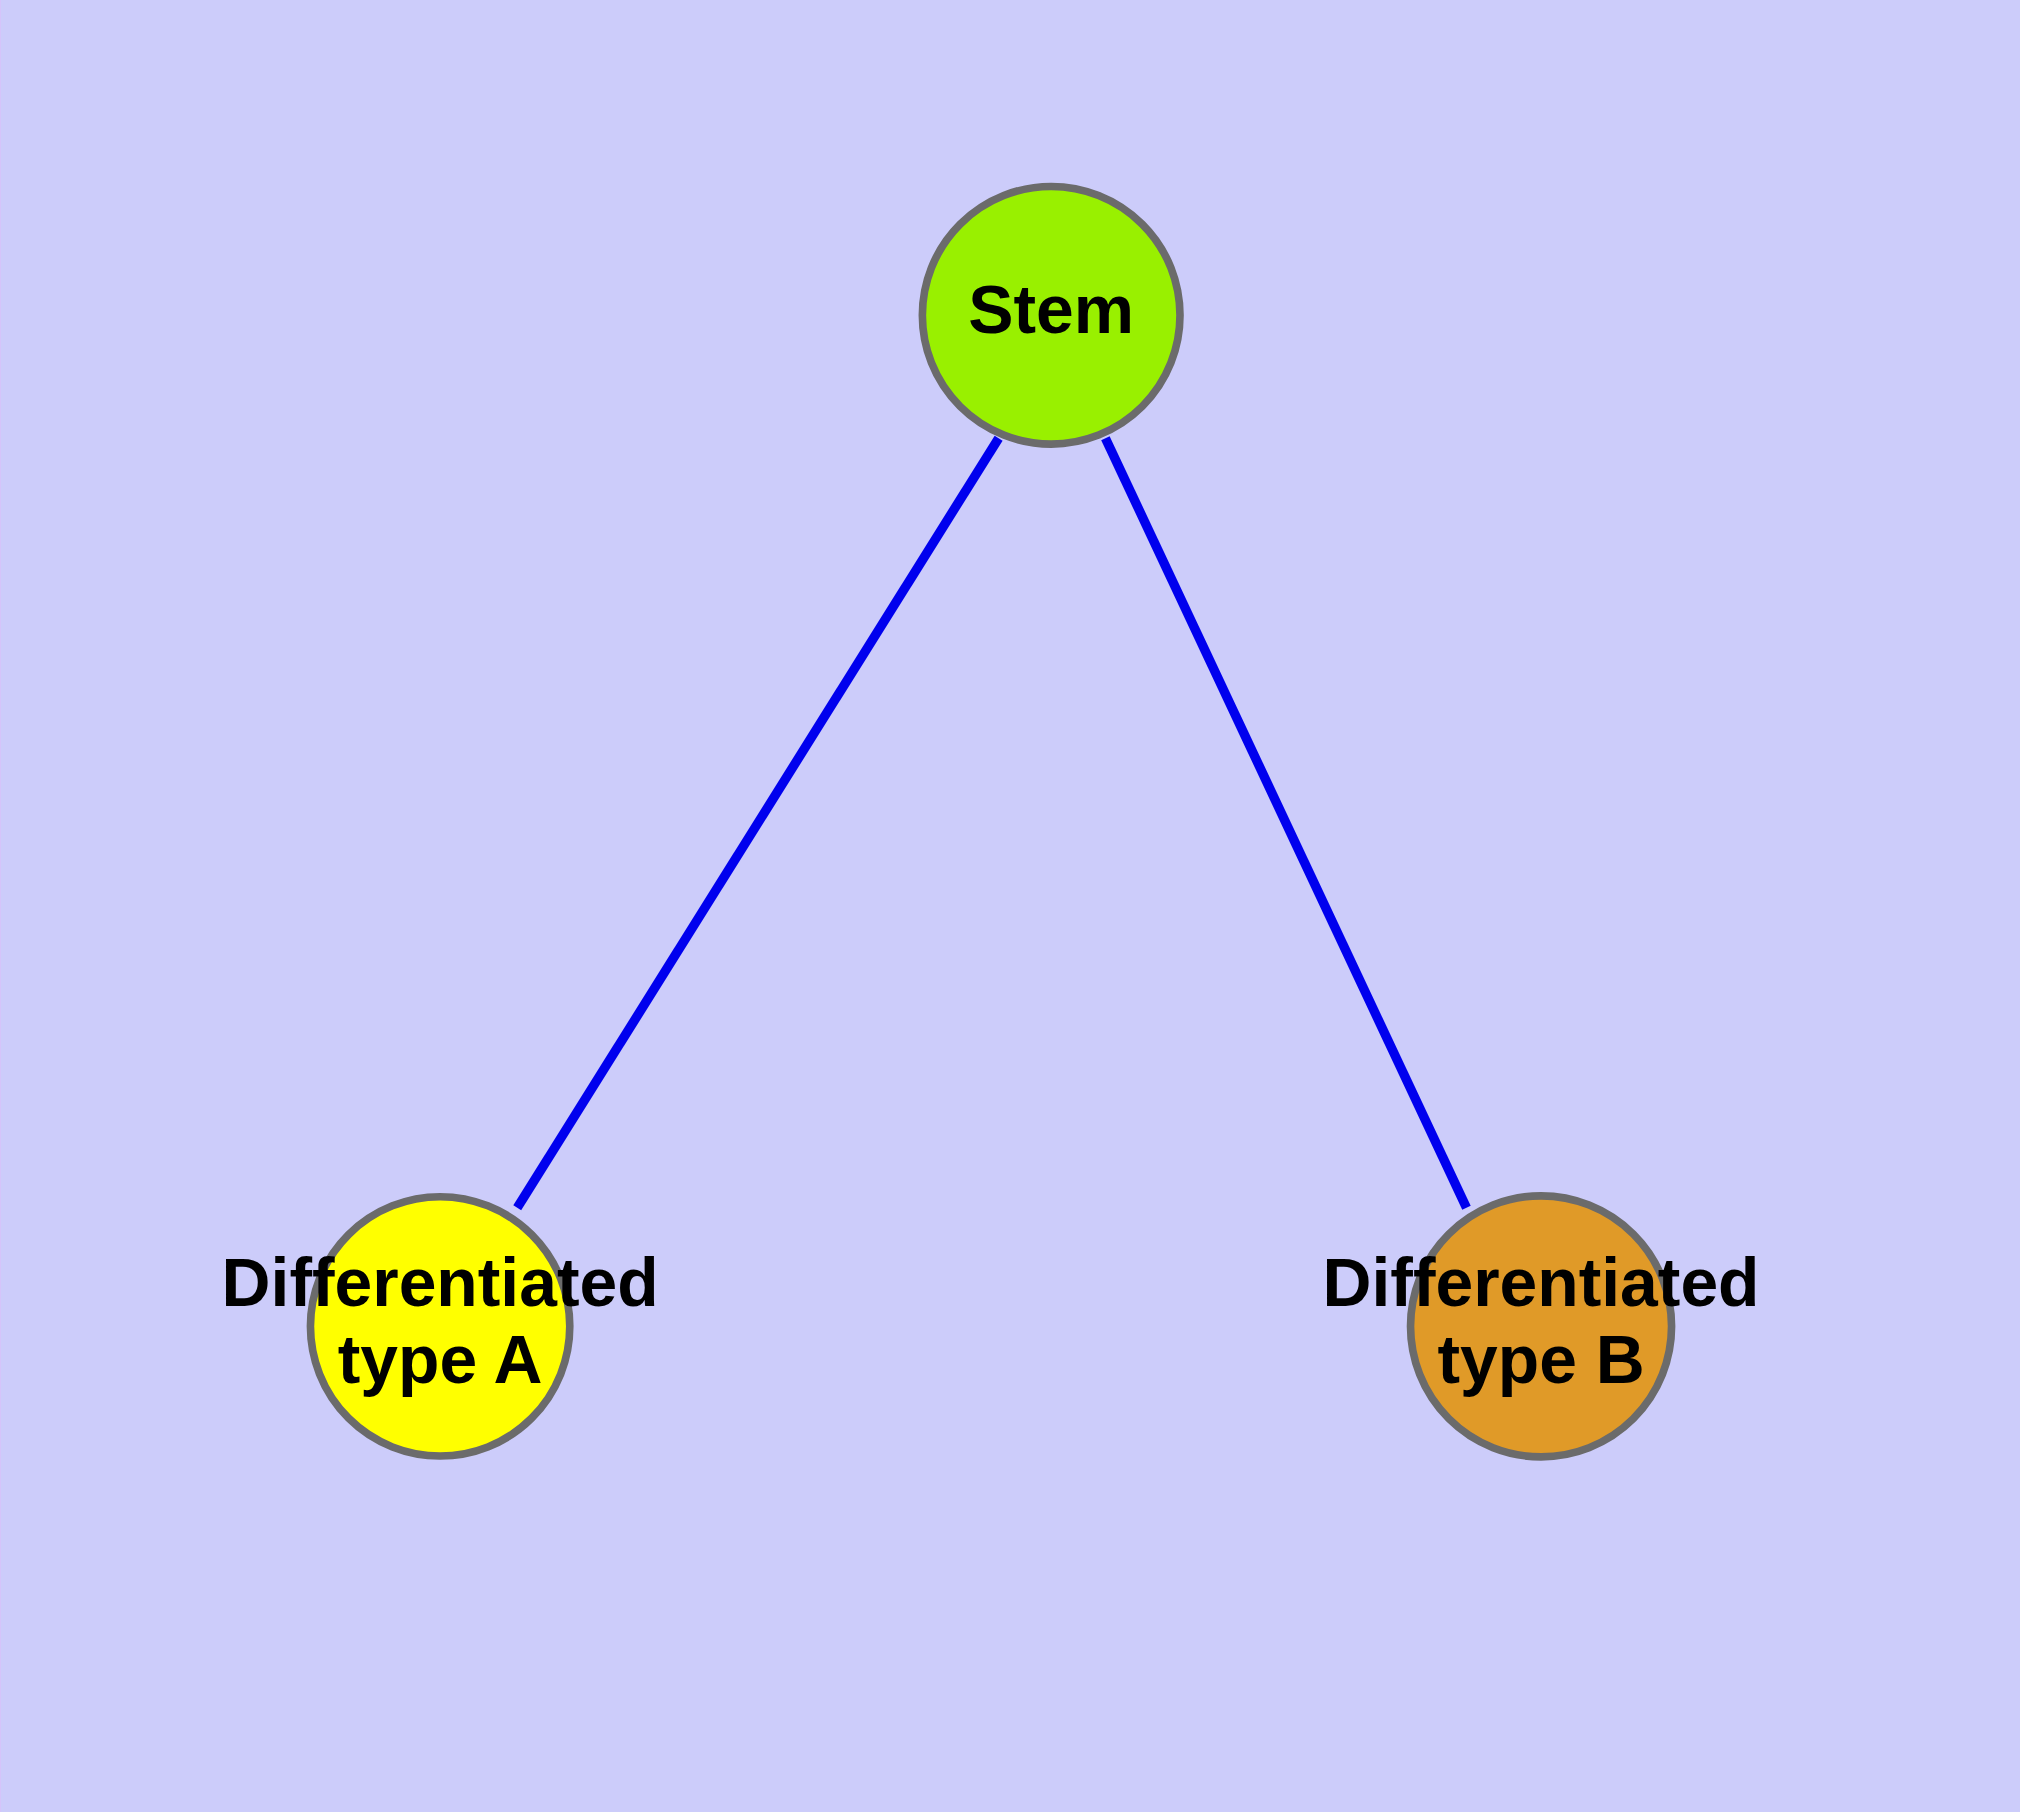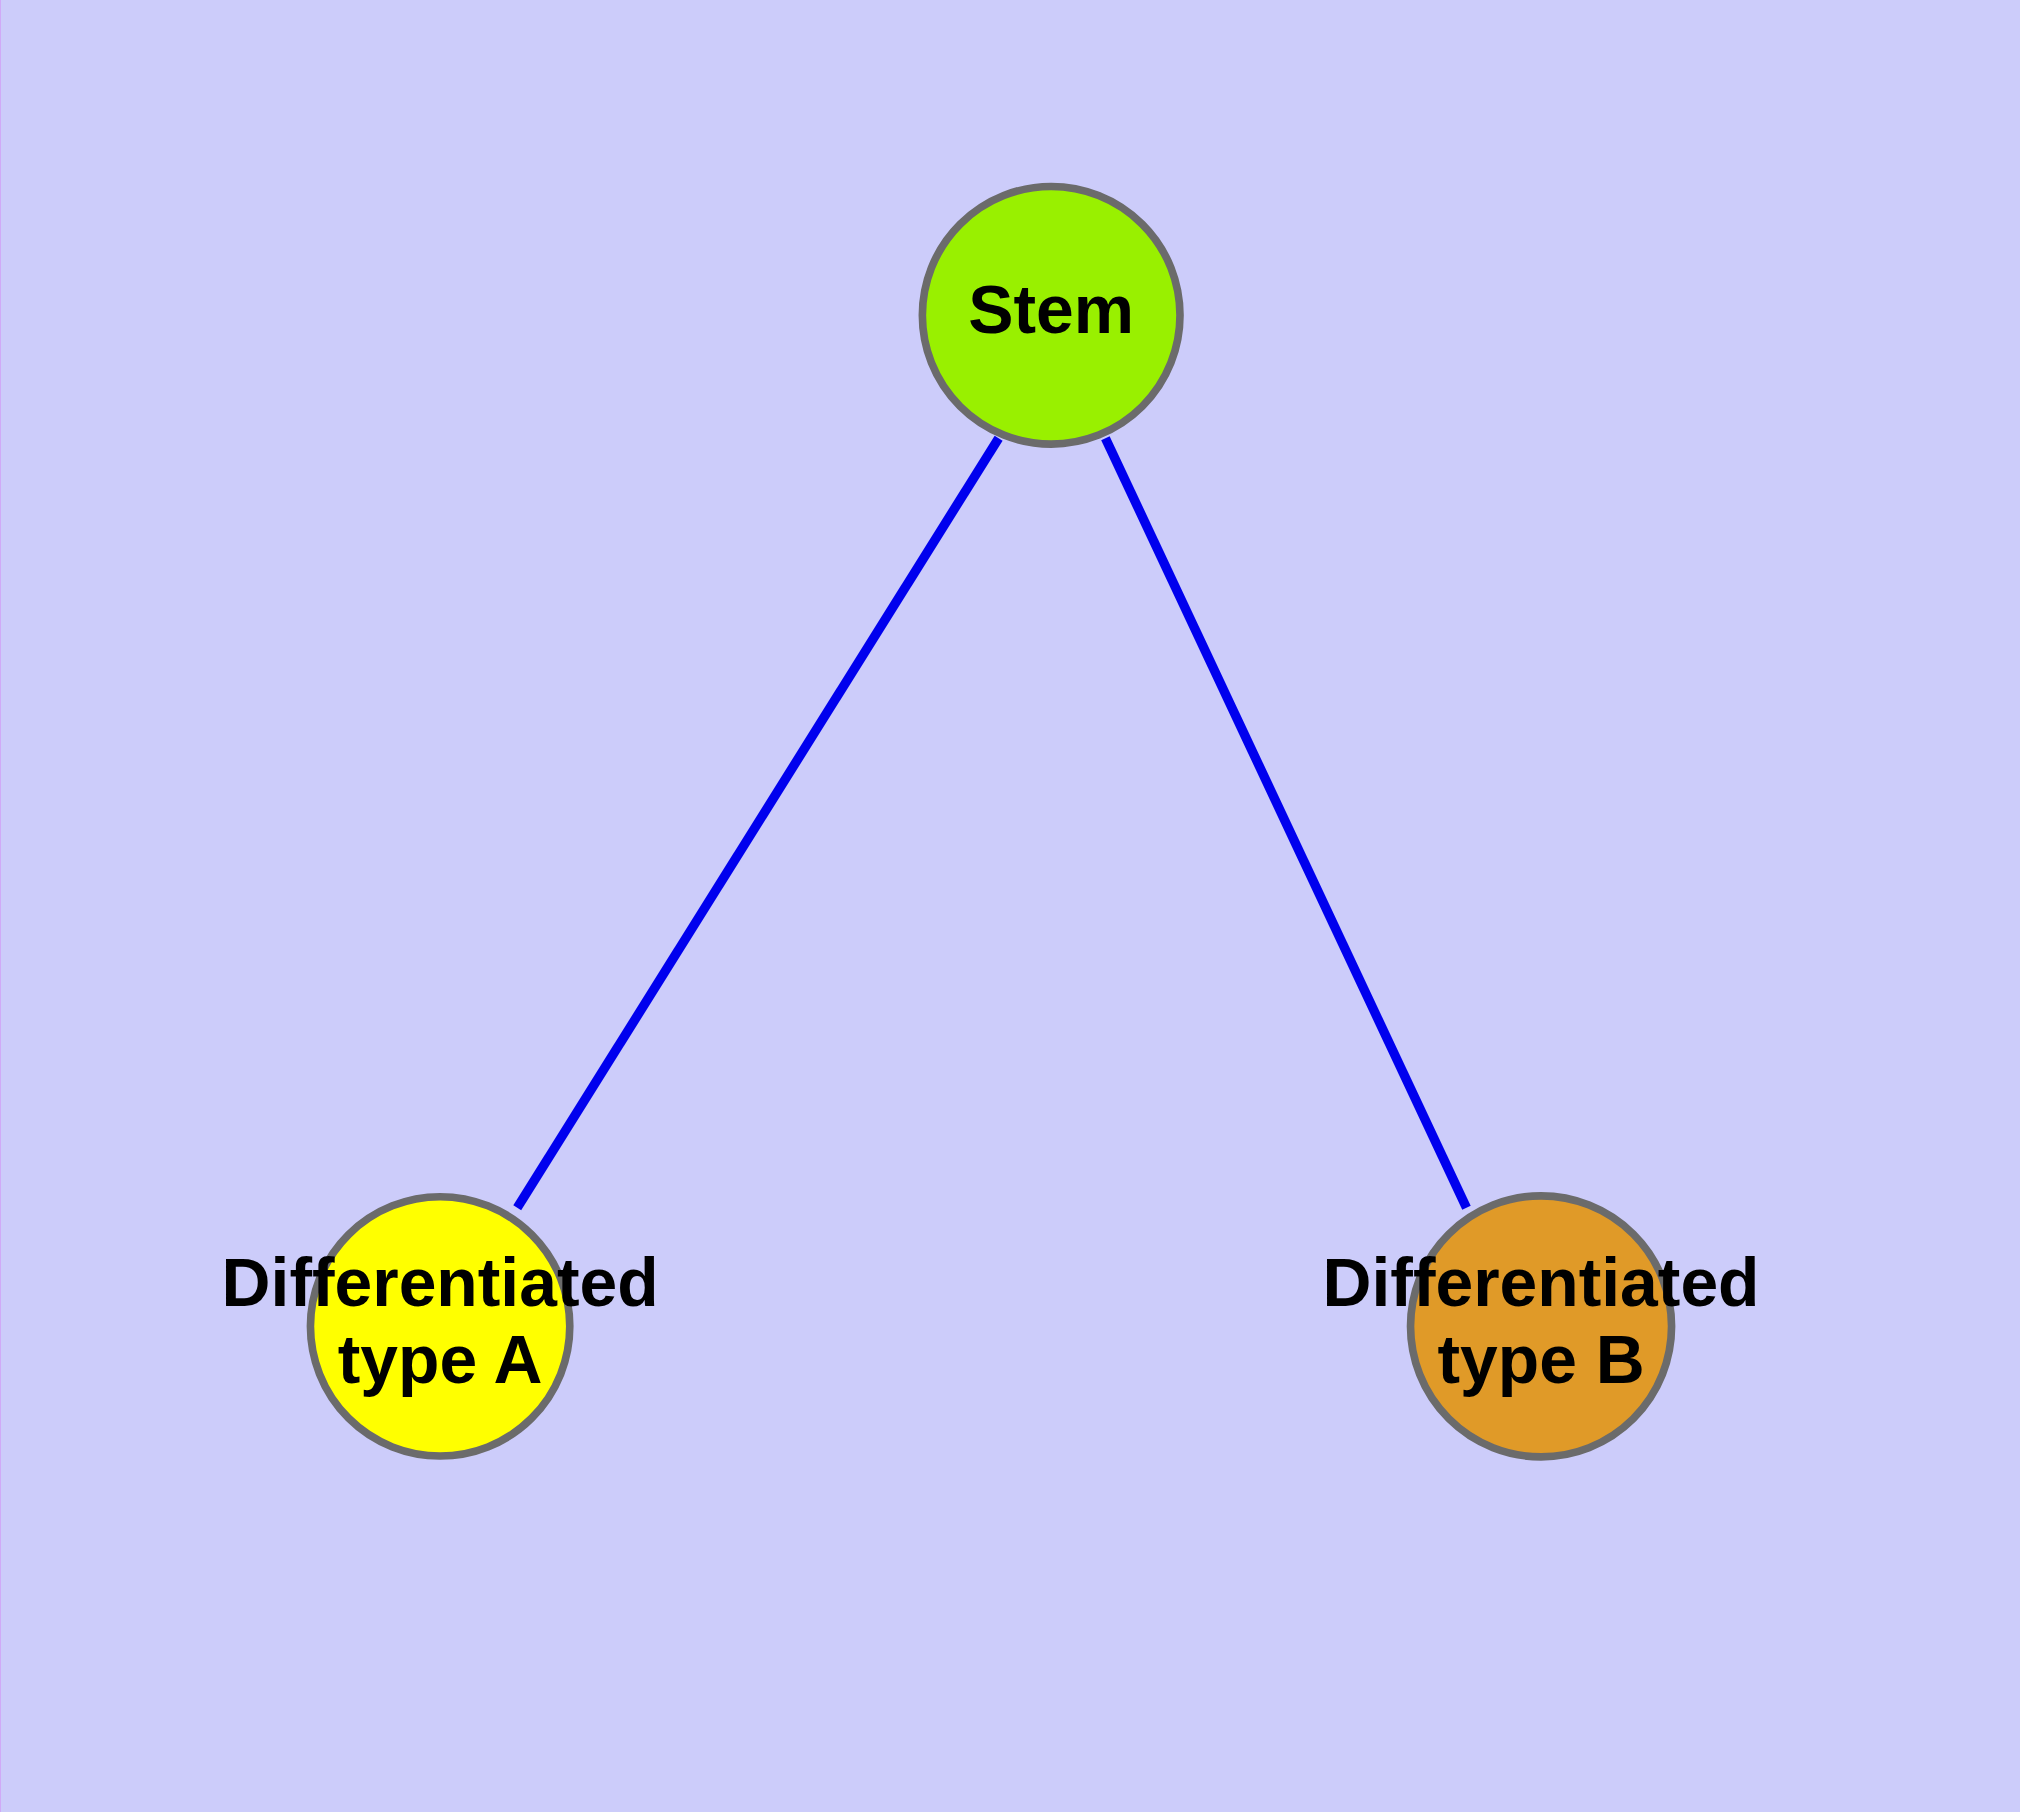--- a/index.html
+++ b/index.html
@@ -6,21 +6,21 @@
   html, body {
     margin: 0;
     padding: 0;
     background: #ffffff;
   }
   #canvas {
     position: relative;
     width: 2021px;
     height: 1812px;
     overflow: hidden;
-    background: #d946ef;
+    background: #f0abfc;
     font-family: "Liberation Sans", sans-serif;
   }
   #graph-svg {
     position: absolute;
     left: 0;
     top: 0;
     width: 2021px;
     height: 1812px;
     display: block;
   }

